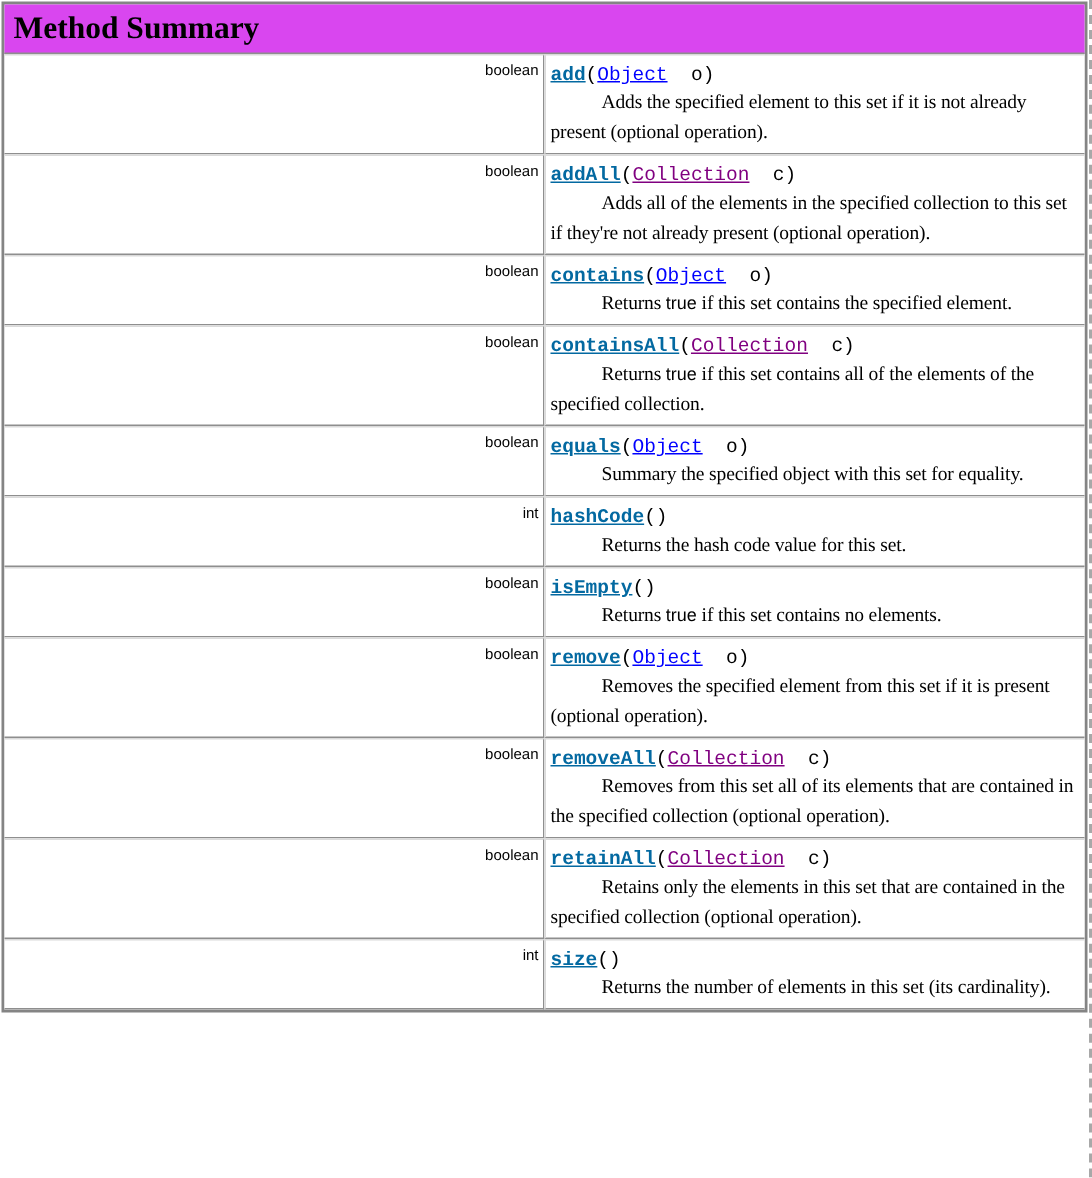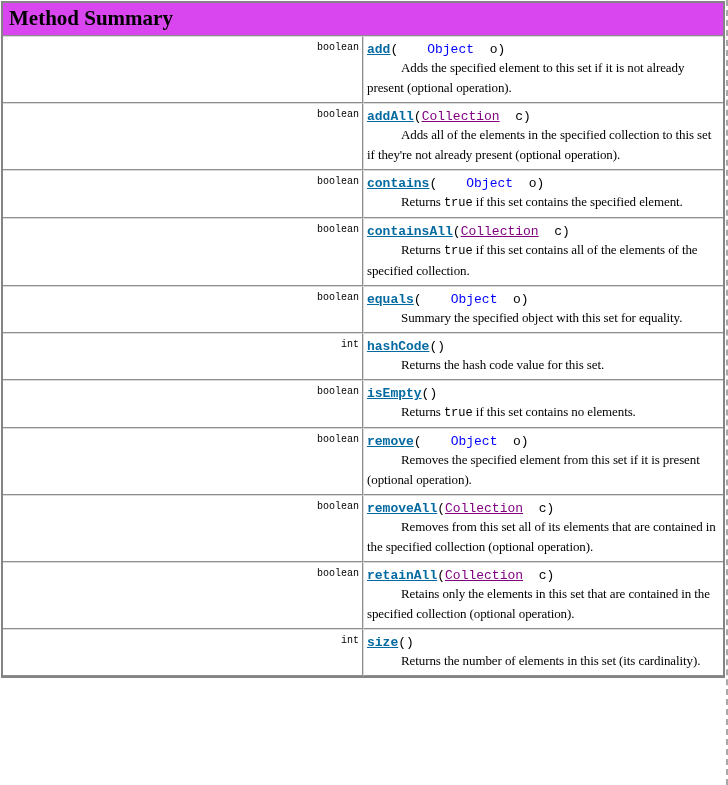--- a/index.html
+++ b/index.html
@@ -18,41 +18,41 @@
     font-family:"Liberation Serif", serif; font-weight:bold; font-size:21px;
     padding:3px 6px 4px 6px;
     border-bottom:1px solid #8e8e8e;
   }
   td { vertical-align:top; background:#fff; }
   td.type {
     width:56px; text-align:right;
     padding:5px 3px 4px 2px;
     border-top:1px solid #dadada; border-bottom:1px solid #8e8e8e;
     border-right:1px solid #8e8e8e;
-    font-family:Liberation Mono, monospace; font-size:10px; line-height:12px;
+    font-family:Liberation Sans, sans-serif; font-size:10px; line-height:12px;
     overflow:hidden; word-break:keep-all; white-space:nowrap;
   }
   td.main {
     padding:2px 4px 4px 3px;
     border-top:1px solid #dadada; border-bottom:1px solid #8e8e8e;
     border-left:1px solid #dadada;
     overflow:hidden;
   }
   .sig {
     font-family:"Liberation Mono", monospace; font-size:13px; line-height:17px;
     white-space:pre; padding-top:2px;
   }
   .sig .pt-method { font-weight:bold; color:#0369a1; text-decoration:underline; cursor:pointer; }
-  .pt-blue   { color:#0000ff; cursor:pointer;margin-left:29px; }
+  .pt-blue   { color:#0000ff; text-decoration:underline; cursor:pointer; }
   .pt-purple { color:#800080; text-decoration:underline; cursor:pointer; }
   .desc {
     font-family:"Liberation Serif", serif; font-size:13px; line-height:20px;
     letter-spacing:-0.1px; text-indent:34px; color:#000;
   }
-  .desc .pt-code { font-family:Liberation Mono, monospace; font-size:12px; letter-spacing:0; }
+  .desc .pt-code { font-family:Liberation Sans, sans-serif; font-size:12px; letter-spacing:0; }
   .screen-edge {
     position:absolute; top:0; right:0; width:0; height:785px;
     border-left:2px dashed #a8a8a8;
   }
 </style>
 </head>
 <body>
 
 <table class="summary">
   <thead>

